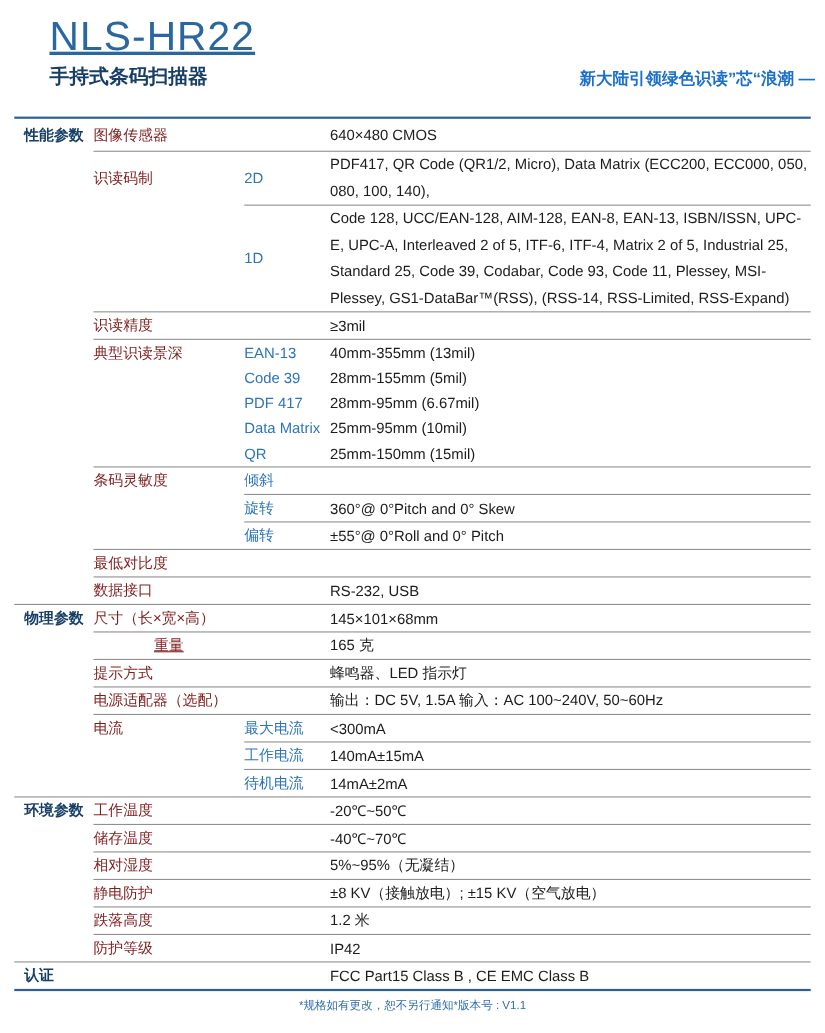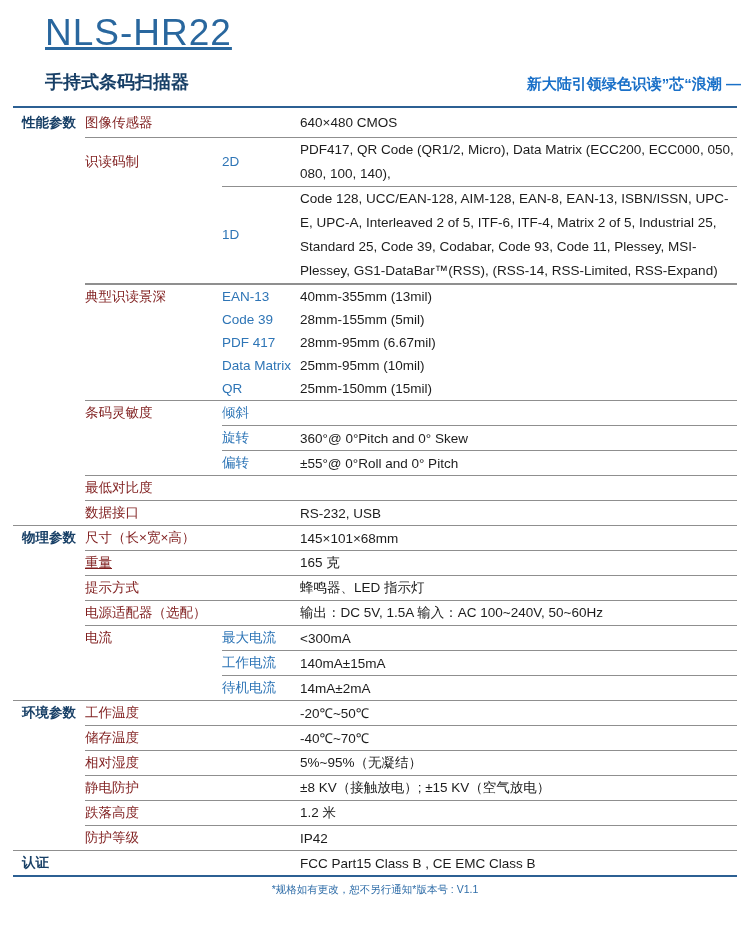--- a/index.html
+++ b/index.html
@@ -11,21 +11,21 @@
     font-family:"Liberation Sans", sans-serif;
     overflow:hidden;
   }
   
   header { padding:12px 13px 0 45px; height:106px; }
   .title {
     font-size:37px; font-weight:normal; letter-spacing:1px;
     color:#29679e;
     text-decoration:underline;
   }
-  .subrow { display:flex; justify-content:space-between; align-items:flex-end; margin-top:16px;text-align:right; }
+  .subrow { display:flex; justify-content:space-between; align-items:flex-end; margin-top:3px;text-align:right; }
   .subtitle { font-size:18px; font-weight:bold; color:#173f66; }
   .tagline  { font-size:15px; font-weight:bold; color:#1a70c8; margin-right:-4px; white-space:nowrap; }
 
   
   .table { margin:0 13px; }
   .sep { height:0; border-top:1px solid #8f8f8f; }
   .sep.l1 { margin-left:72px; }
   .sep.l2 { margin-left:209px; }
   .sep.thick { border-top:2px solid #2c6093; }
 
@@ -33,21 +33,21 @@
   .row.tall { min-height:29px; }
   .row.compact { min-height:23px; }
   .row.ml { align-items:center; }
   .row.ml .c { line-height:24px; }
 
   .c  { white-space:normal; }
   .c1 { width:72px;  padding-left:9px; flex-shrink:0; font-weight:bold; color:#173f66; white-space:nowrap; }
   .c2 { width:137px; flex-shrink:0; color:#7f1d1d; }
   .c3 { width:78px;  flex-shrink:0; color:#2e75b6; white-space:nowrap; }
   .c4 { flex:1; color:#1c1c1c; padding-right:2px; }
-  .u  { text-decoration:underline; }
+  .u  { text-decoration:underline;text-align:center; }
 
   
   footer {
     display:flex; justify-content:center;
     margin:6px 13px 0; font-size:10.5px; color:#2f6da8;
   }
 </style>
 </head>
 <body>
 
@@ -81,20 +81,26 @@
     <div class="sep l2"></div>
 
     <div class="row ml">
       <div class="c c1"></div>
       <div class="c c2"></div>
       <div class="c c3">1D</div>
       <div class="c c4">Code 128, UCC/EAN-128, AIM-128, EAN-8, EAN-13, ISBN/ISSN, UPC-E, UPC-A, Interleaved 2 of 5, ITF-6, ITF-4, Matrix 2 of 5, Industrial 25, Standard 25, Code 39, Codabar, Code 93, Code 11, Plessey, MSI-Plessey, GS1-DataBar™(RSS), (RSS-14, RSS-Limited, RSS-Expand)</div>
     </div>
     <div class="sep l1"></div>
 
+    <div class="row">
+      <div class="c c1"></div>
+      <div class="c c2">识读精度</div>
+      <div class="c c3"></div>
+      <div class="c c4">≥3mil</div>
+    </div>
     <div class="sep l1"></div>
 
     <div class="row compact">
       <div class="c c1"></div>
       <div class="c c2">典型识读景深</div>
       <div class="c c3">EAN-13</div>
       <div class="c c4">40mm-355mm (13mil)</div>
     </div>
 
     <div class="row compact">

